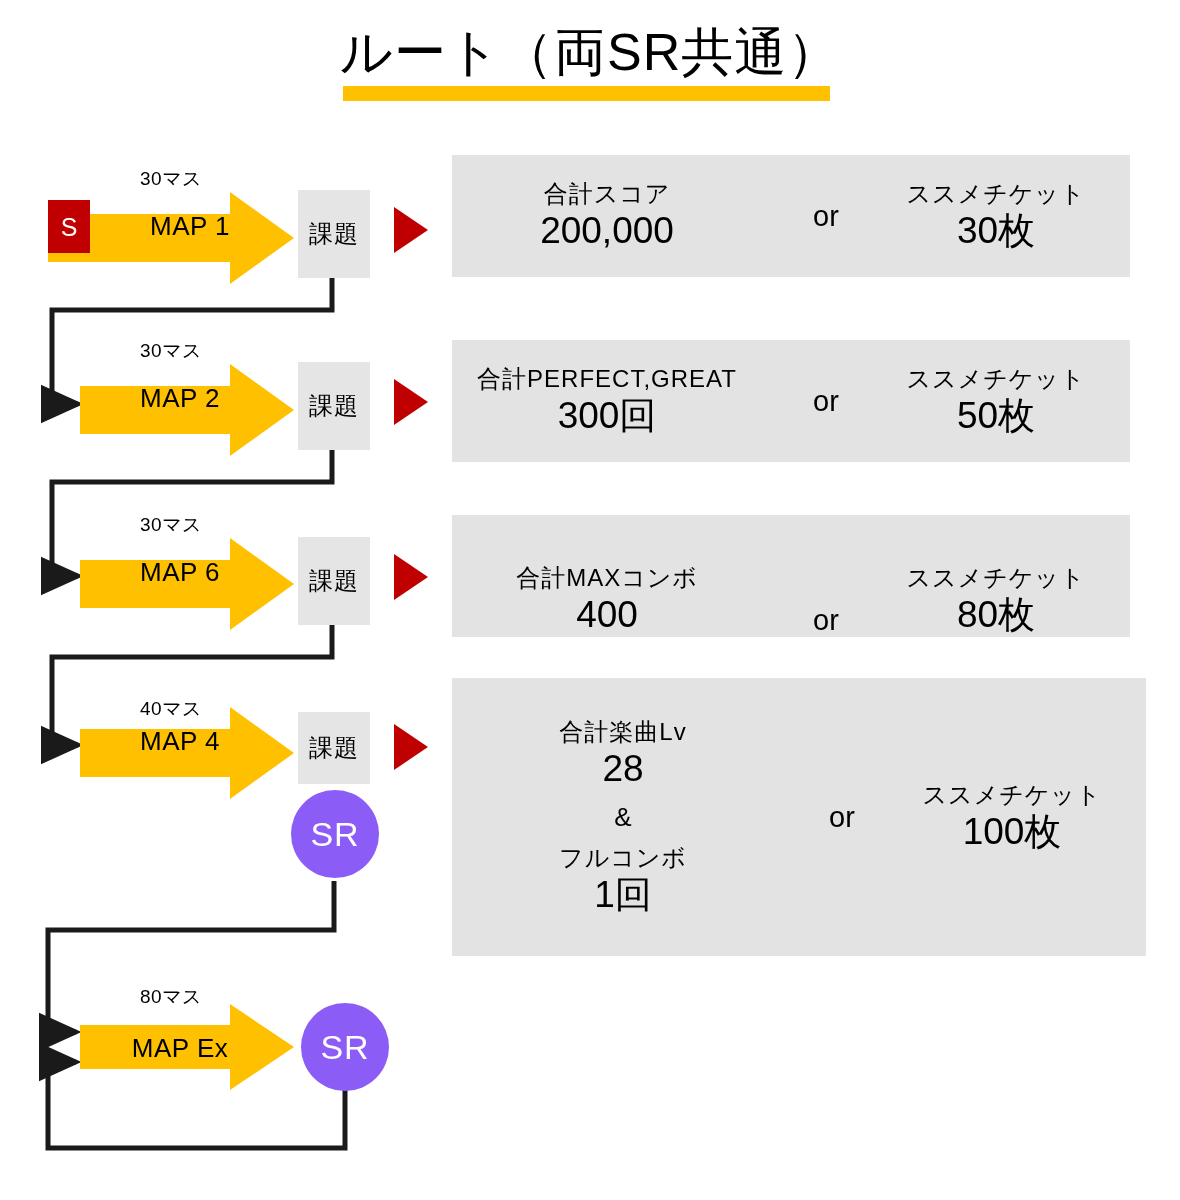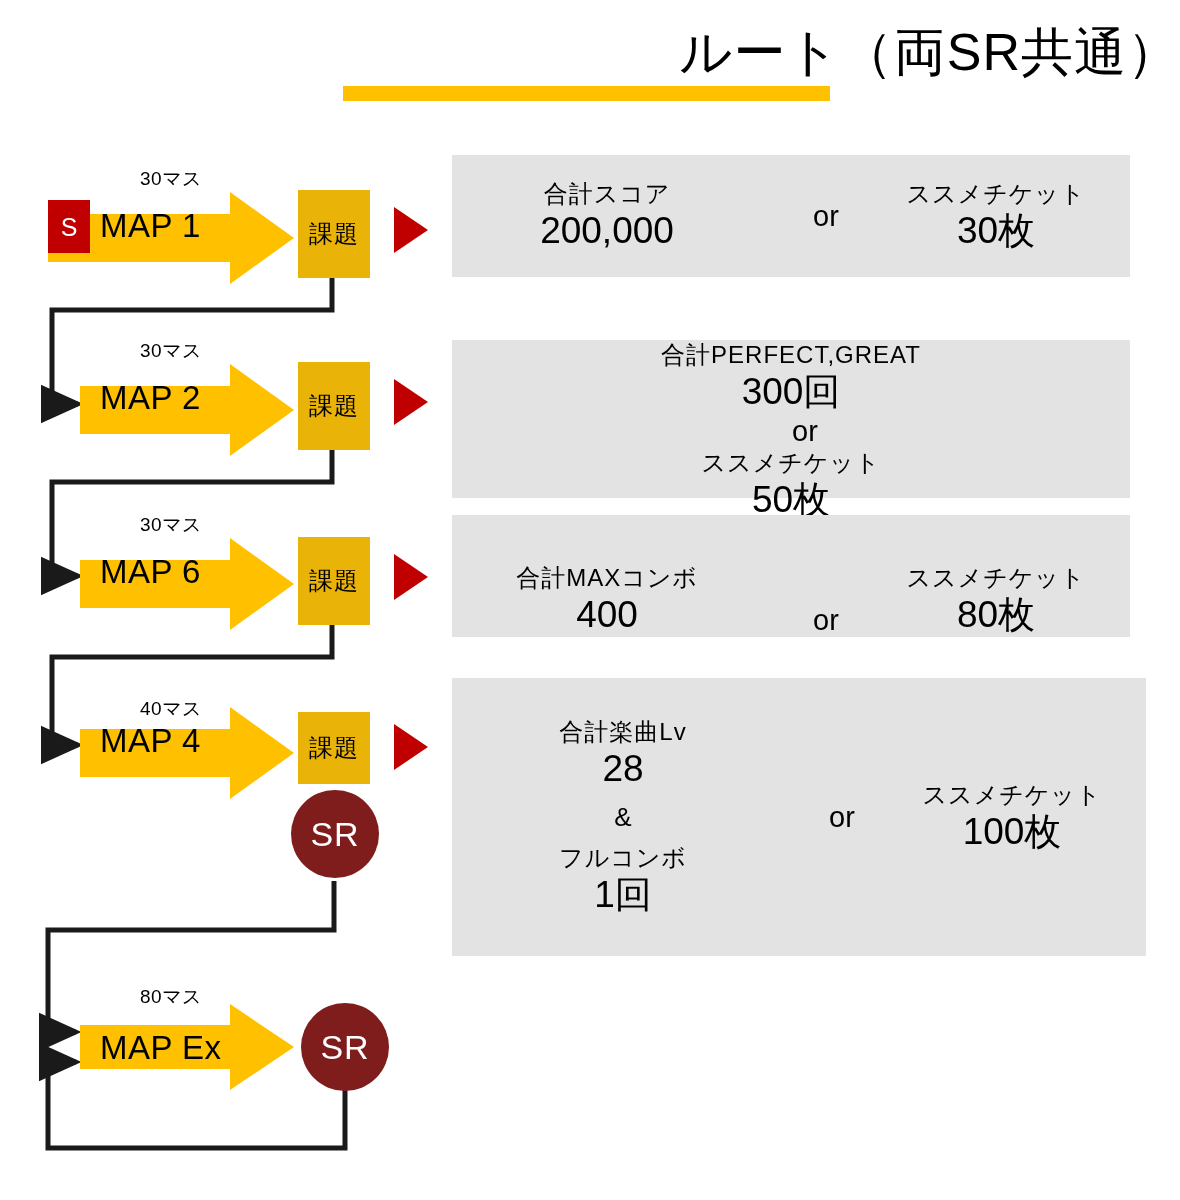--- a/index.html
+++ b/index.html
@@ -30,21 +30,21 @@
     top: 74px;
     width: 487px;
     height: 15px;
     background: #FFC000;
   }
   #title-text {
     position: absolute;
     left: 0;
     top: 8px;
     width: 1180px;
-    text-align: right;
+    text-align: center;
     font-size: 52px;
     font-weight: 400;
     letter-spacing: 1px;
     line-height: 64px;
     white-space: nowrap;
   }
 
   
   #connectors {
     position: absolute;
@@ -64,49 +64,49 @@
     font-size: 19px;
     line-height: 22px;
     white-space: nowrap;
     letter-spacing: 0.5px;
   }
   .arrow-shape {
     position: absolute;
   }
   .arrow-label {
     position: absolute;
-    font-size: 33px;
+    font-size: 26px;
     line-height: 30px;
     white-space: nowrap;
-    text-align: left;
+    text-align: center;
     letter-spacing: 0.5px;
   }
   .start-box {
     position: absolute;
     background: #C00000;
     color: #ffffff;
     font-size: 25px;
     line-height: 26px;
     text-align: center;
     display: flex;
     align-items: center;
     justify-content: center;
   }
   .task-box {
     position: absolute;
-    background: #eab308;
+    background: #e5e5e5;
     display: flex;
     align-items: center;
     justify-content: center;
     font-size: 24px;
     letter-spacing: 1px;
   }
   .sr-circle {
     position: absolute;
-    background: #7f1d1d;
+    background: #8b5cf6;
     border-radius: 50%;
     color: #ffffff;
     display: flex;
     align-items: center;
     justify-content: center;
     font-size: 34px;
     letter-spacing: 1px;
   }
   .red-tri {
     position: absolute;
@@ -248,21 +248,21 @@
   </div>
   <div class="reward-col col-or">
     <div class="r-or">or</div>
   </div>
   <div class="reward-col col-right">
     <div class="r-caption">ススメチケット</div>
     <div class="r-value">30枚</div>
   </div>
 </div>
 
-<div class="reward-panel" style="left:452px; top:340px; width:678px; height:158px;flex-direction:column;">
+<div class="reward-panel" style="left:452px; top:340px; width:678px; height:122px;">
   <div class="reward-col col-left">
     <div class="r-caption">合計PERFECT,GREAT</div>
     <div class="r-value">300回</div>
   </div>
   <div class="reward-col col-or">
     <div class="r-or">or</div>
   </div>
   <div class="reward-col col-right">
     <div class="r-caption">ススメチケット</div>
     <div class="r-value">50枚</div>

